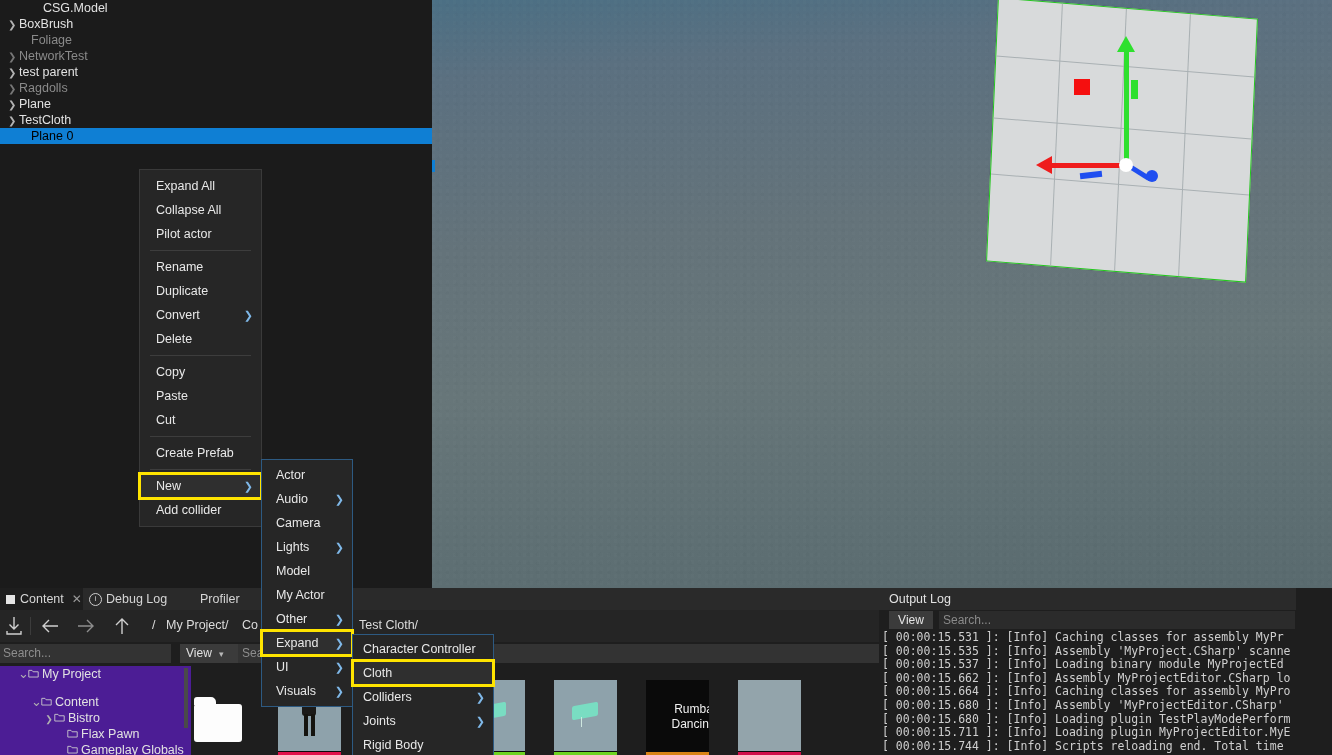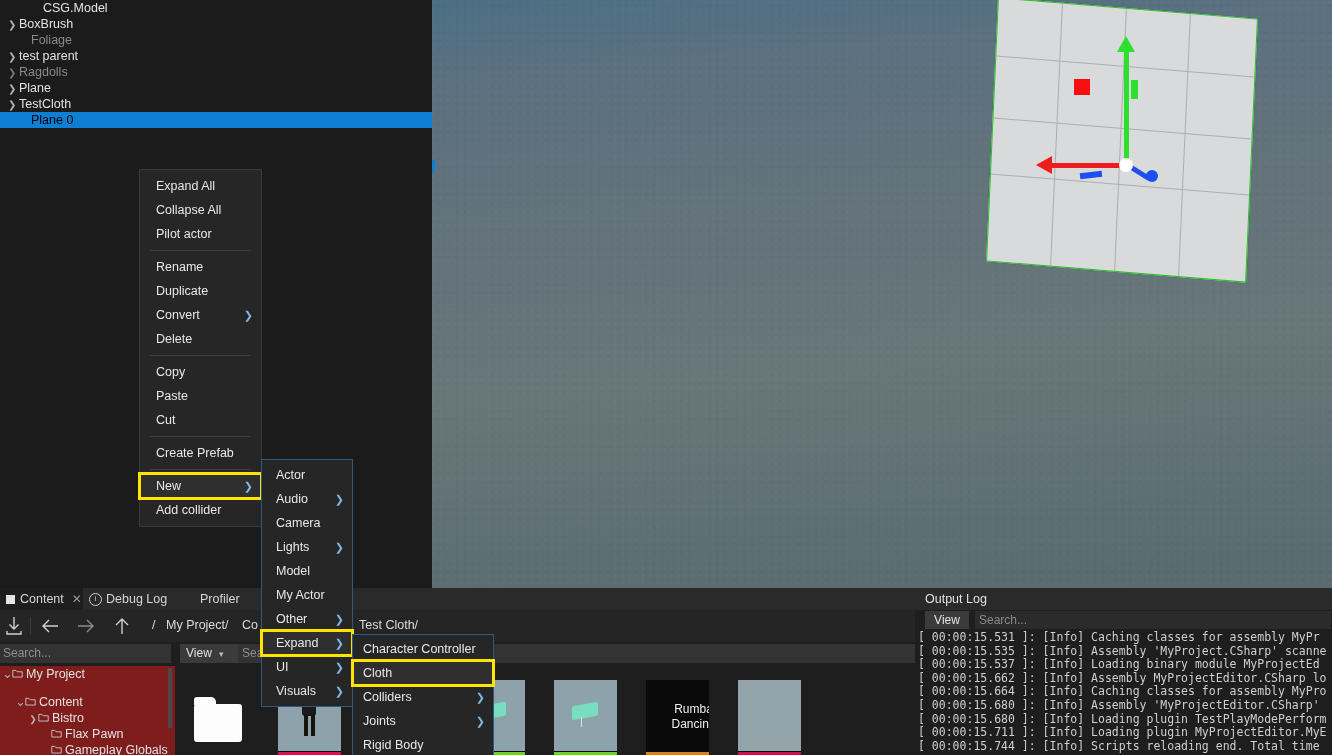--- a/index.html
+++ b/index.html
@@ -58,35 +58,35 @@
   .crumb{position:absolute;top:6px;height:18px;line-height:18px;font-size:12.5px;color:#dcdcdc;white-space:nowrap;}
   #cb-searchrow{position:absolute;left:0;top:54px;width:915px;height:24px;}
   #cb-search{position:absolute;left:0;top:2px;width:168px;height:19px;background:#333333;
              color:#8e8e8e;font-size:12px;line-height:19px;padding-left:3px;}
   #view-btn{position:absolute;left:180px;top:2px;width:52px;height:19px;background:#3b3b3b;
             color:#e0e0e0;font-size:12px;line-height:19px;text-align:left;padding-left:6px;}
   #view-caret{position:absolute;left:219px;top:7px;color:#b8b8b8;font-size:9px;}
   #cb-search2{position:absolute;left:238px;top:2px;width:674px;height:19px;background:#333333;
               color:#8e8e8e;font-size:12px;line-height:19px;padding-left:4px;}
   #cb-body{position:absolute;left:0;top:78px;width:915px;height:89px;background:#1e1e1e;}
-  #cb-tree{position:absolute;left:0;top:0;width:175px;height:89px;background:#7f1d1d;}
+  #cb-tree{position:absolute;left:0;top:0;width:175px;height:89px;background:#4c1d95;padding-left:16px;}
   .ct-row{height:16px;line-height:16px;font-size:12.5px;color:#e2e2e2;white-space:nowrap;}
   .ct-row .cchev{display:inline-block;width:10px;color:#b0b0b0;font-size:9px;text-align:center;}
   .ct-row .cfold{display:inline-block;width:14px;color:#cfcfcf;font-size:11px;}
   #cb-tree-scroll{position:absolute;right:3px;top:2px;width:4px;height:60px;background:#4a4a4a;}
   #cb-grid{position:absolute;left:178px;top:0;width:737px;height:89px;}
   .asset{position:absolute;top:14px;width:63px;height:75px;background:#0a0a0a;overflow:hidden;}
   .asset .thumb{position:absolute;left:0;top:0;width:63px;height:71px;}
   .asset .strip{position:absolute;left:0;bottom:0;width:63px;height:3px;}
   .asset .nm{position:absolute;left:16px;top:22px;width:63px;text-align:center;font-size:12px;color:#f0f0f0;line-height:15px;}
   .folderico{position:absolute;left:8px;top:24px;width:48px;height:38px;background:#fdfdfd;border-radius:3px;}
   .folderico:before{content:"";position:absolute;left:0;top:-7px;width:22px;height:8px;background:#fdfdfd;border-radius:3px 5px 0 0;}
 
   
-  #outlog{position:absolute;left:915px;top:0;width:417px;height:167px;background:#1e1e1e;}
+  #outlog{position:absolute;left:879px;top:0;width:417px;height:167px;background:#1e1e1e;}
   #outlog-tab{position:absolute;left:0;top:0;width:417px;height:22px;background:#2a2a2a;}
   #outlog-title{position:absolute;left:10px;top:0;height:22px;line-height:22px;font-size:12.5px;color:#e2e2e2;}
   #outlog-tools{position:absolute;left:0;top:22px;width:417px;height:20px;}
   #ol-view{position:absolute;left:10px;top:1px;width:44px;height:18px;background:#3b3b3b;color:#e4e4e4;
            font-size:12px;line-height:18px;text-align:center;}
   #ol-search{position:absolute;left:60px;top:1px;width:352px;height:18px;background:#2b2b2b;color:#8a8a8a;
              font-size:12px;line-height:18px;padding-left:4px;}
   #ol-lines{position:absolute;left:3px;top:43px;width:414px;height:124px;overflow:hidden;
             font-family:"DejaVu Sans Mono",monospace;font-size:11.5px;line-height:13.6px;color:#cfcfcf;white-space:pre;}
 
@@ -110,20 +110,21 @@
 </style>
 </head>
 <body>
 
 <div id="root">
 
   <div id="scene-tree">
       <div class="tree-row" style="padding-left: 32px;"><span class="nochev"></span><span class="lbl">CSG.Model</span></div>
       <div class="tree-row" style="padding-left: 8px;"><span class="chev">❯</span><span class="lbl">BoxBrush</span></div>
       <div class="tree-row dim" style="padding-left: 20px;"><span class="nochev"></span><span class="lbl">Foliage</span></div>
+      <div class="tree-row dim" style="padding-left: 8px;"><span class="chev">❯</span><span class="lbl">NetworkTest</span></div>
       <div class="tree-row" style="padding-left: 8px;"><span class="chev">❯</span><span class="lbl">test parent</span></div>
       <div class="tree-row dim" style="padding-left: 8px;"><span class="chev">❯</span><span class="lbl">Ragdolls</span></div>
       <div class="tree-row" style="padding-left: 8px;"><span class="chev">❯</span><span class="lbl">Plane</span></div>
       <div class="tree-row" style="padding-left: 8px;"><span class="chev">❯</span><span class="lbl">TestCloth</span></div>
       <div class="tree-row sel" style="padding-left: 20px;"><span class="nochev"></span><span class="lbl">Plane 0</span></div>
     </div>
 
   <div id="viewport">
     <div id="vp-noise"></div>
     <div id="vp-left-accent"></div>

